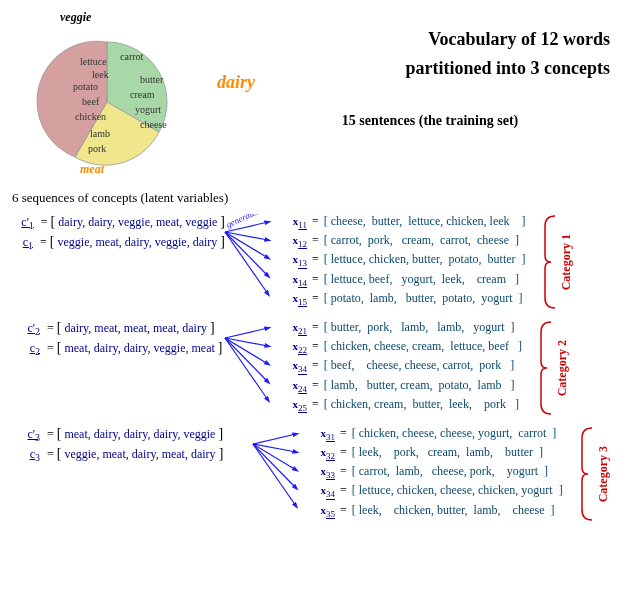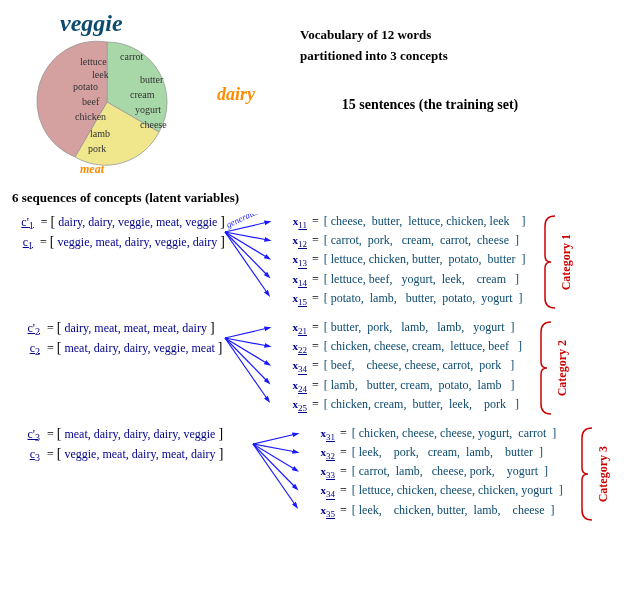--- a/index.html
+++ b/index.html
@@ -31,48 +31,48 @@
     }
     .pie-svg {
       position: absolute;
       top: 15px;
       left: 10px;
     }
     .pie-label-veggie {
       position: absolute;
       top: 0px;
       left: 50px;
-      color: #0c4a6e;
-      font-size: 24px;
+      color: #000000;
+      font-size: 12px;
       font-weight: bold;
       font-style: italic;
     }
     .pie-label-dairy {
       position: absolute;
-      top: 74px;
+      top: 62px;
       right: -5px;
       color: #FF8C00;
       font-size: 18px;
       font-weight: bold;
       font-style: italic;
     }
     .pie-label-meat {
       position: absolute;
       bottom: 8px;
       left: 70px;
       color: #FF8C00;
       font-size: 12px;
       font-weight: bold;
       font-style: italic;
     }
     .vocab-title {
       flex: 1;
       padding: 10px 10px 0 30px;
-      font-size: 13px;
-      text-align: left;
+      font-size: 18px;
+      text-align: right;
       line-height: 1.6;
     }
     .vocab-title span {
       font-weight: bold;
     }
     
     .sentences-title {
       text-align: center;
       margin-right: 30px;
       margin-top: 5px;
@@ -192,21 +192,21 @@
       <div class="vocab-title">
         <span>Vocabulary of 12 words</span><br>
         <span>partitioned into 3 concepts</span>
       </div>
       <div class="sentences-title" style="margin-top:30px;">
         <span>15 sentences (the training set)</span>
       </div>
     </div>
   </div>
 
-  <div style="padding: 5px 18px 0 12px; font-weight:bold; font-size:13px;">6 sequences of concepts (latent variables)</div>
+  <div style="padding: 5px 18px 0 12px; font-weight:normal; font-size:13px;">6 sequences of concepts (latent variables)</div>
 
   <div class="section-block" style="margin-top:8px; align-items:flex-start;">
     <div class="left-block">
 
       <div class="seq-row">
         <span class="seq-label">c'<sub>1</sub></span>
         <span class="seq-eq">=</span>
         <span class="seq-bracket-l">[</span>
         <span class="seq-content">&nbsp;dairy,&nbsp;dairy,&nbsp;veggie,&nbsp;meat,&nbsp;veggie&nbsp;</span>
         <span class="seq-bracket-r">]</span>

